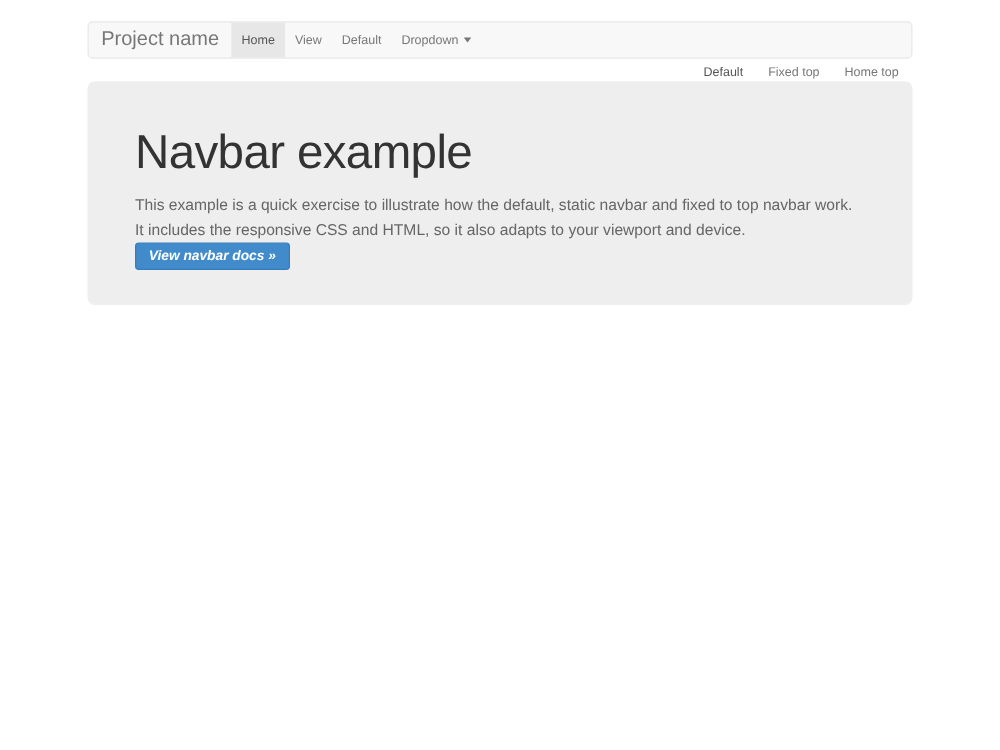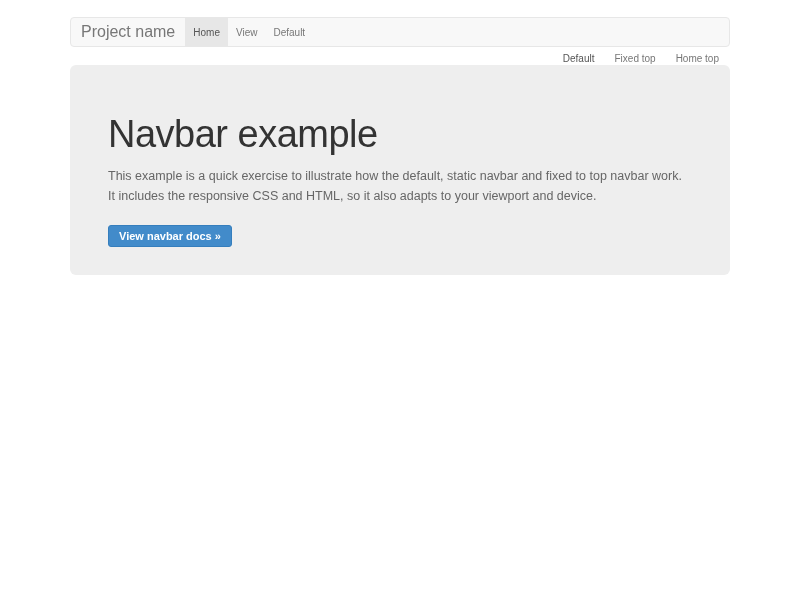--- a/index.html
+++ b/index.html
@@ -70,62 +70,67 @@
     margin-left:4px;
     border-left:3.5px solid transparent;
     border-right:3.5px solid transparent;
     border-top:4px solid var(--link-text);
   }
   
   .jumbotron{
     margin-top:18px;
     background:var(--jumbotron-bg);
     border-radius:6px;
-    padding:48px 38px 28px 38px;
+    padding:36px 38px 28px 38px;
     min-height:176px;
   }
   .jumbotron h1{
     font-size:38px;
     font-weight:500;
     color:var(--heading-text);
     letter-spacing:-0.5px;
     margin-bottom:10px;
   }
   .jumbotron p{
     font-size:12.5px;
     line-height:20px;
     color:var(--body-text);
     max-width:600px;
-    margin-bottom:19px;
+    margin-bottom:0;
   }
   .btn-primary{
     display:inline-block;
     background:var(--accent);
     border:1px solid var(--button-border);
     border-radius:3px;
     color:#ffffff;
     font-size:11px;
     font-weight:bold;
     font-family:"Liberation Sans", sans-serif;
     padding:4px 10px;
     cursor:pointer;
+    font-style:italic;
   }
 </style>
 </head>
 <body>
 
 <div class="container">
 
   <nav class="navbar">
     <a class="navbar-brand" href="#">Project name</a>
 
     <div class="nav">
       <a class="nav-link active" href="#">Home</a>
       <a class="nav-link" href="#">View</a>
       <a class="nav-link" href="#">Default</a>
+      <a class="nav-link" href="#">
+          <span>Dropdown</span>
+          <span class="caret"></span>
+        </a>
     </div>
 
     <div class="nav nav-right">
       <a class="nav-link active" href="#">Default</a>
       <a class="nav-link" href="#">Fixed top</a>
       <a class="nav-link" href="#">Home top</a>
     </div>
   </nav>
 
   <div class="jumbotron">

